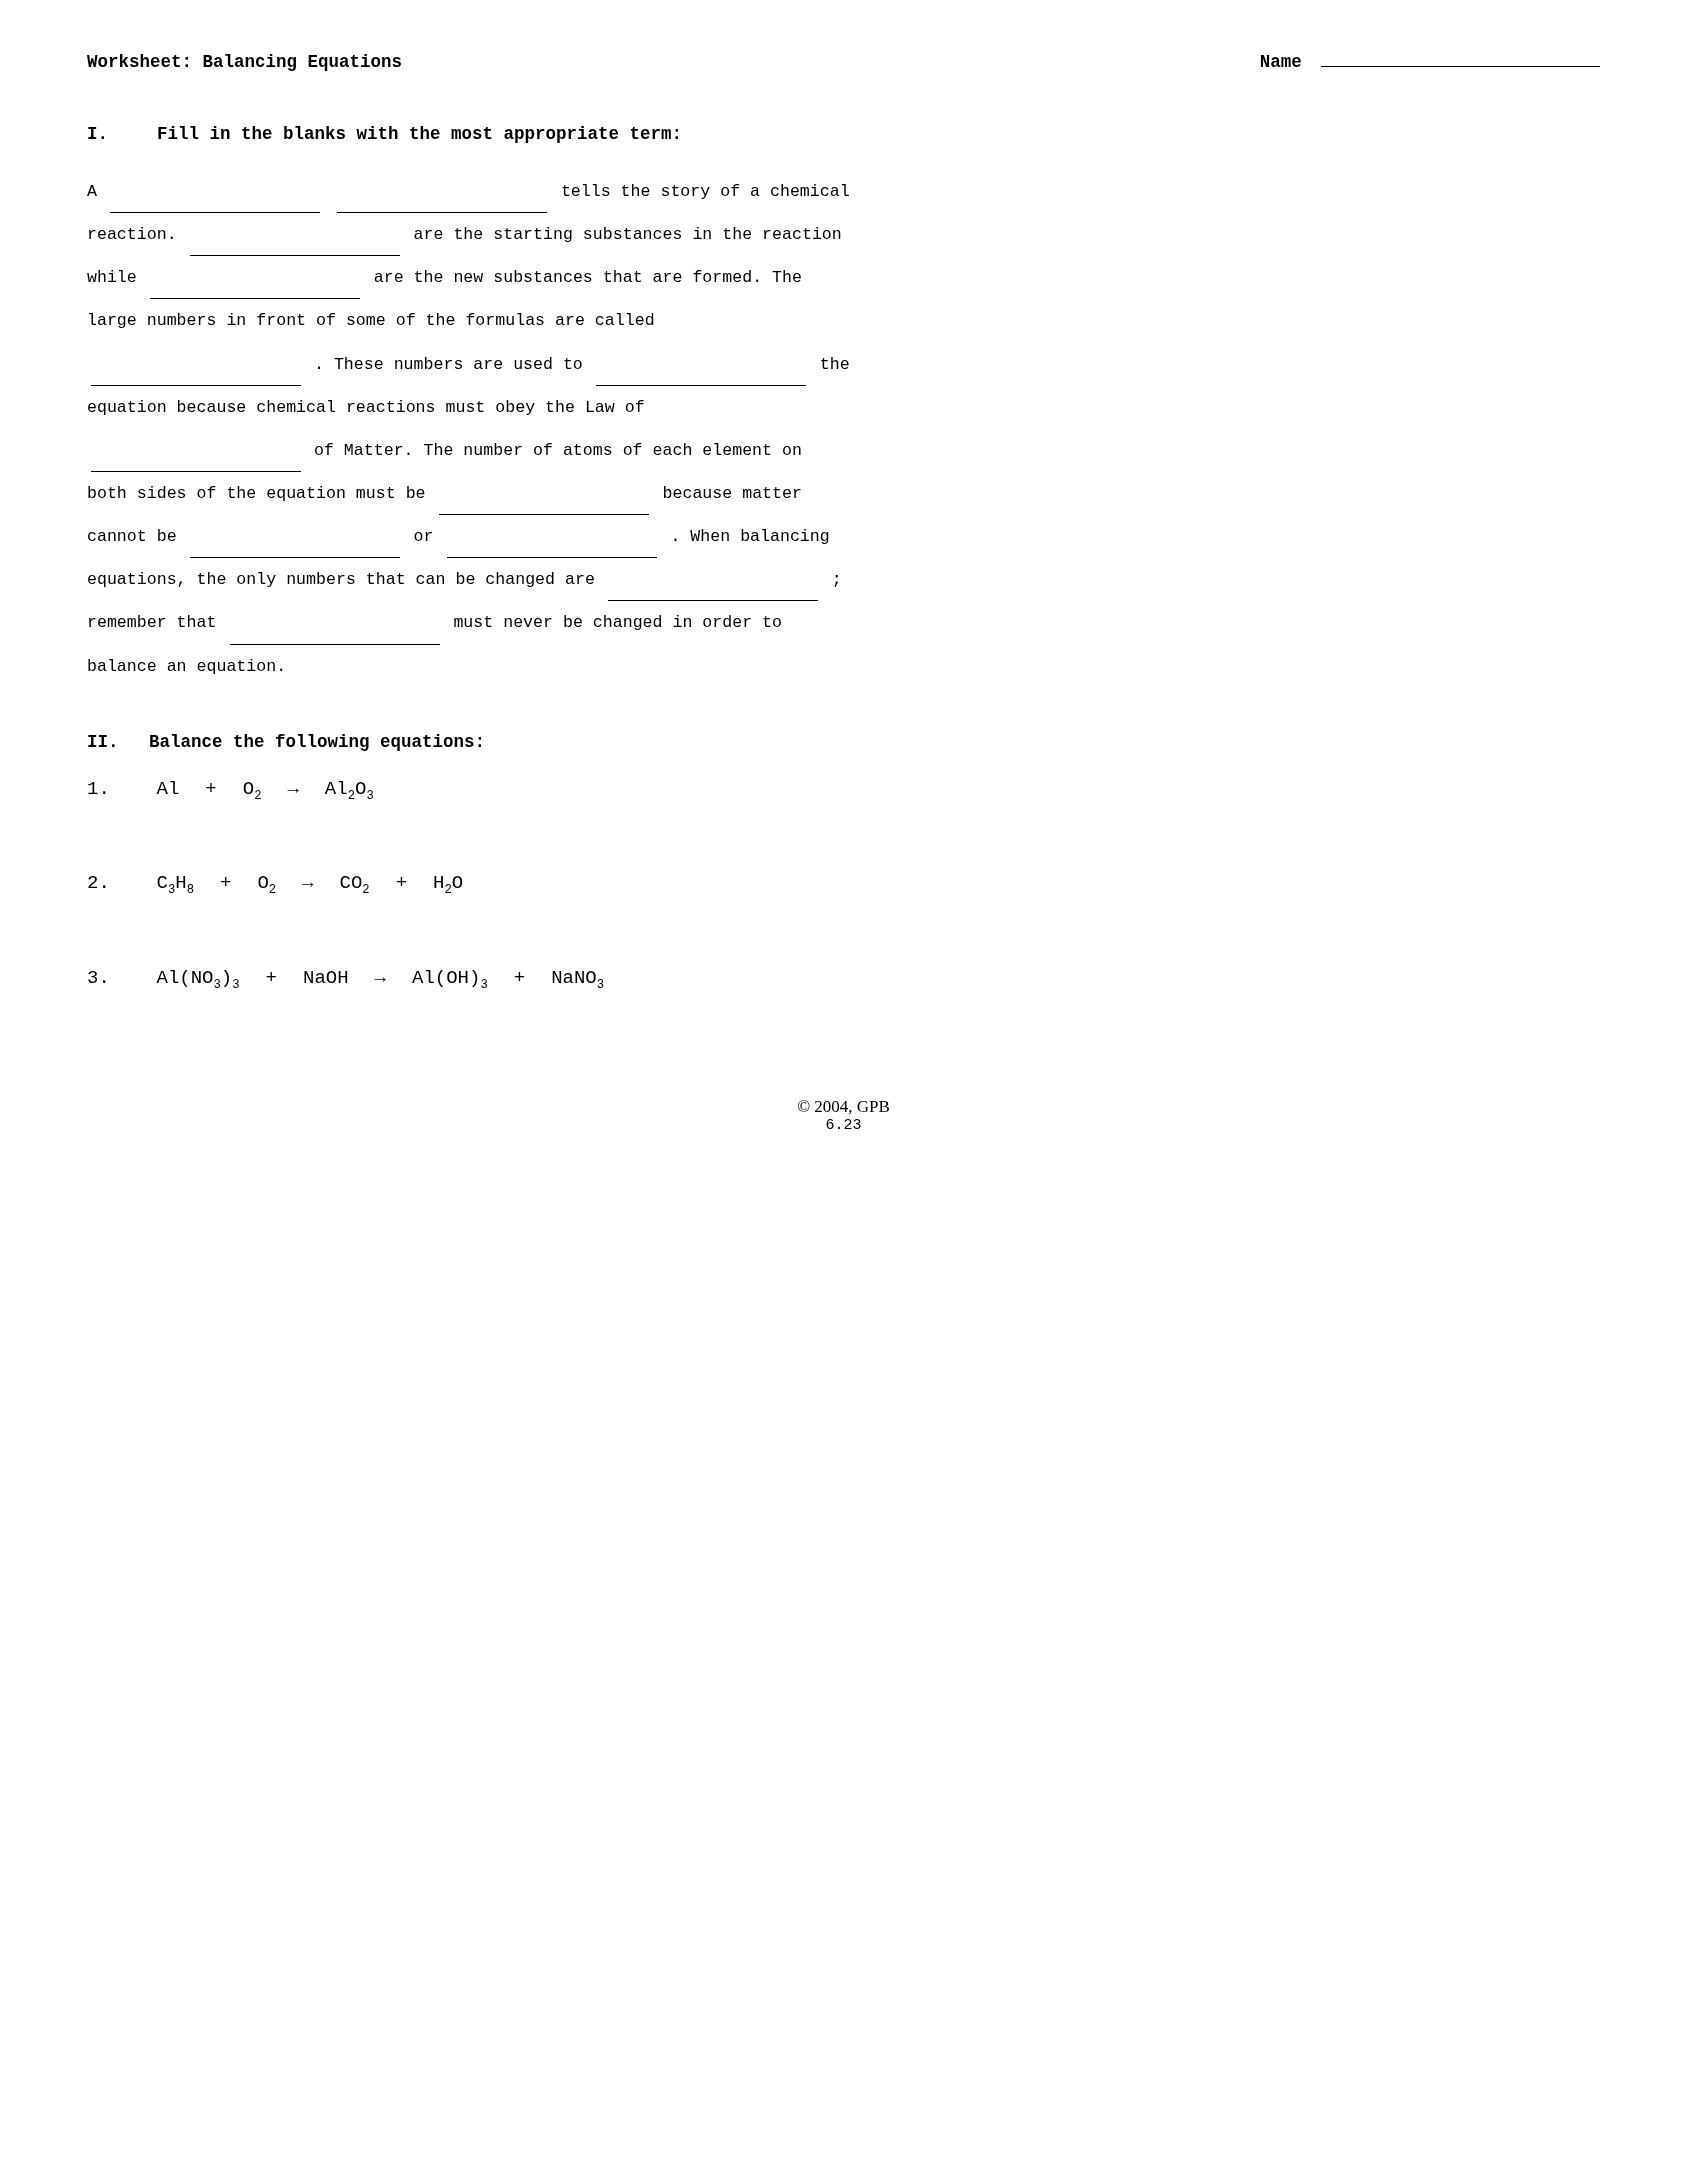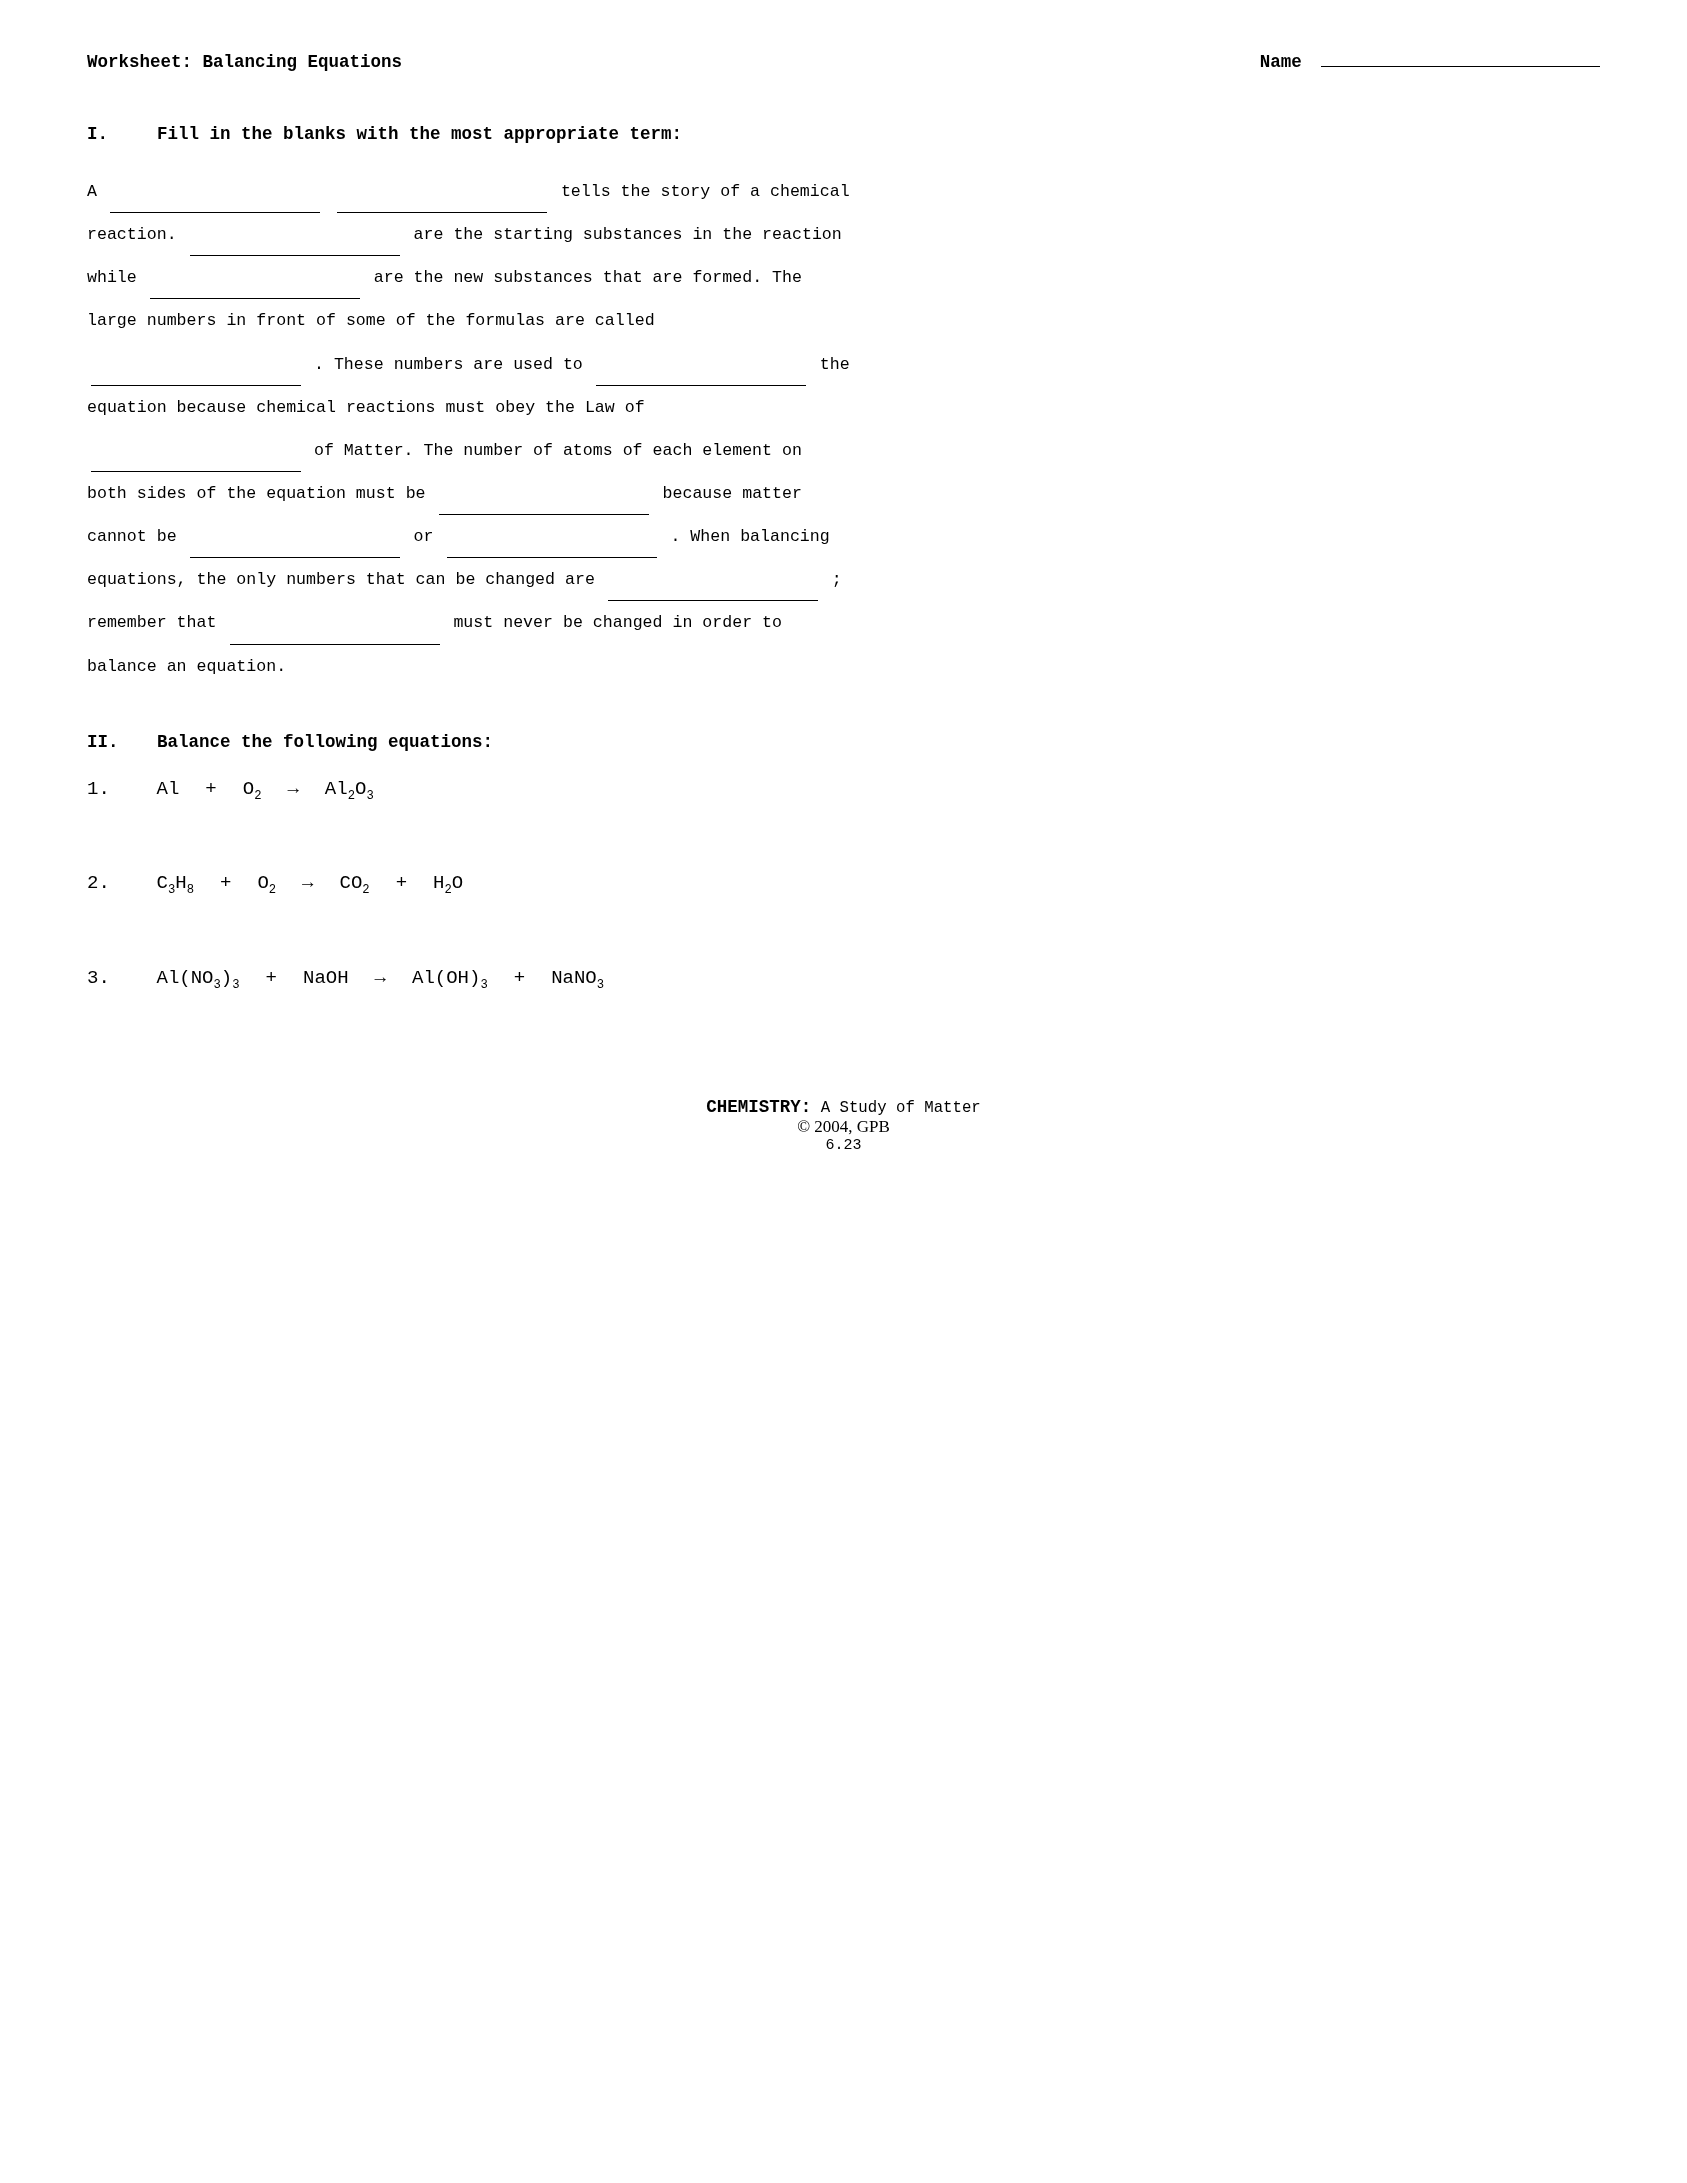--- a/index.html
+++ b/index.html
@@ -132,21 +132,21 @@
       font-size: 17px;
       font-family: Liberation Serif, serif;
     }
 
     .footer-page {
       font-size: 15px;
     }
 
     .section-ii-title {
       display: flex;
-      gap: 26px;
+      gap: 18px;
       font-weight: bold;
       font-size: 17.5px;
       margin-bottom: 26px;
       margin-top: 17.5px;
     }
   </style>
 </head>
 <body>
 
 <div class="header">
@@ -261,20 +261,16 @@
       <span class="eq-term">NaOH</span>
       <span class="eq-term arrow">→</span>
       <span class="eq-term">Al(OH)<sub>3</sub></span>
       <span class="eq-term">+</span>
       <span class="eq-term">NaNO<sub>3</sub></span>
     </div>
   </div>
 </div>
 
 <div class="footer">
-  <div>
-    <span class="footer-title">CHEMISTRY:</span>
-    <span>A Study of Matter</span>
-  </div>
   <div class="footer-copyright">© 2004, GPB</div>
   <div class="footer-page">6.23</div>
 </div>
 
 
 </body></html>

